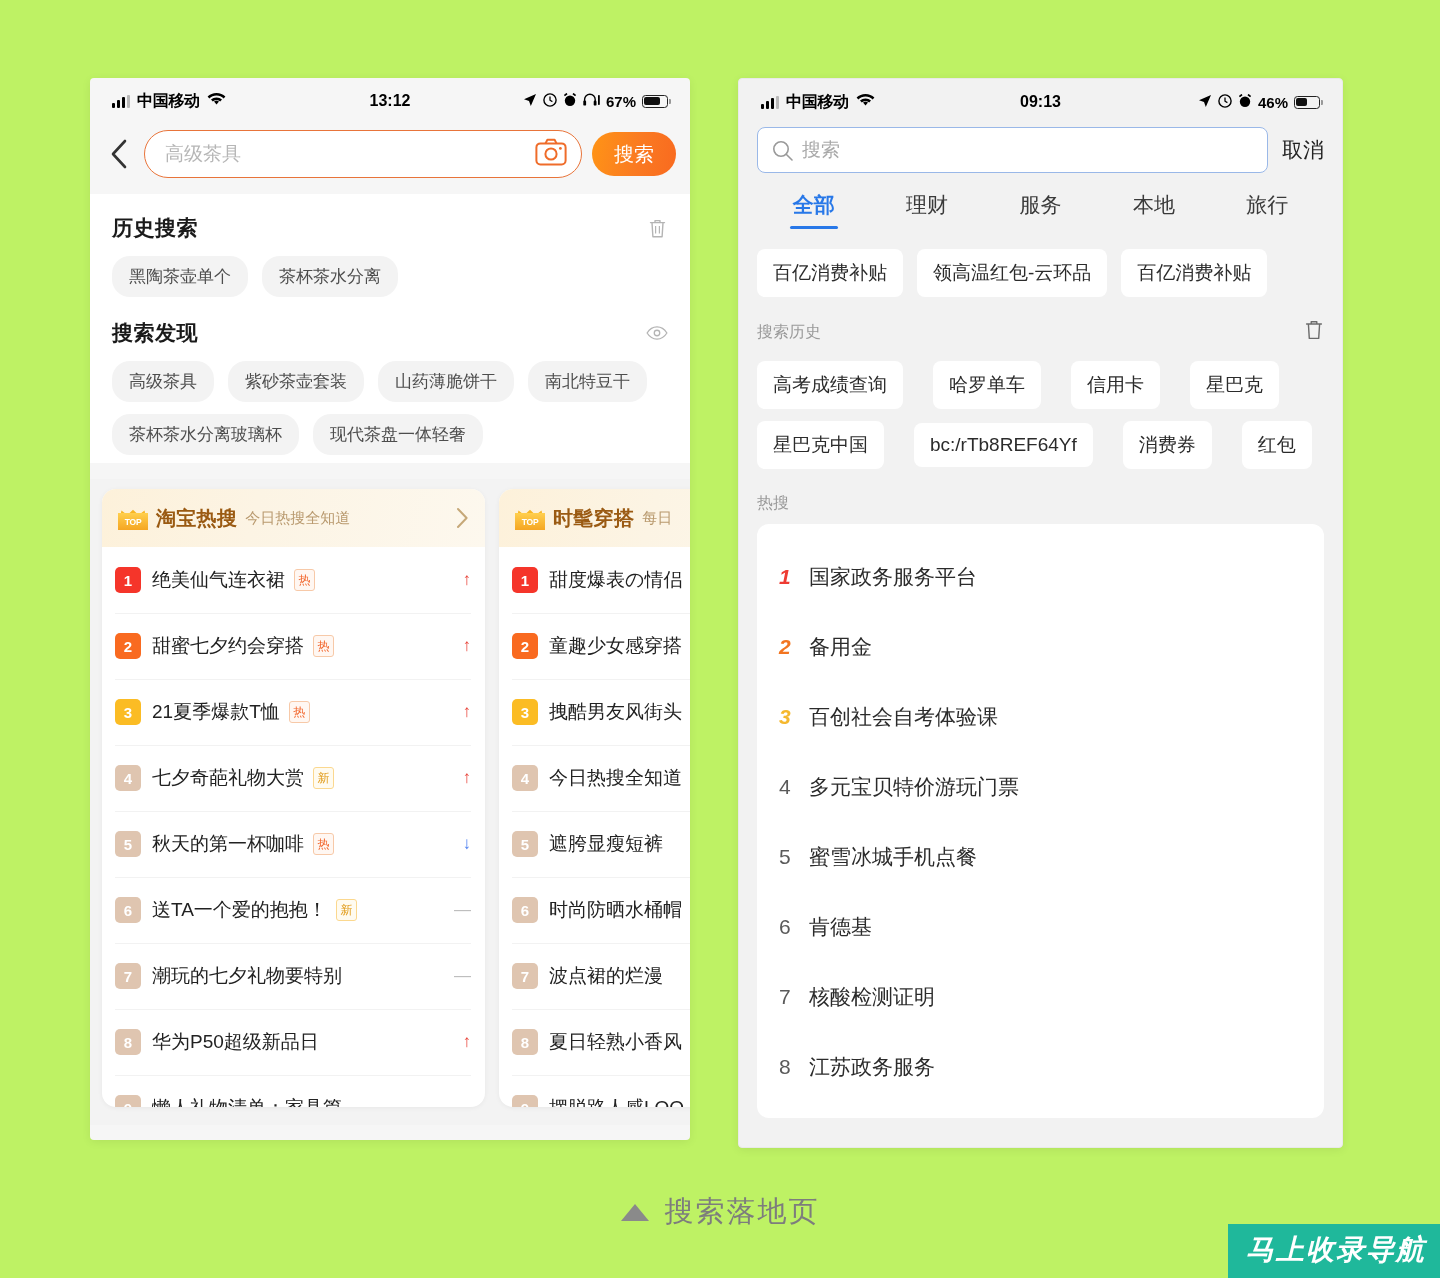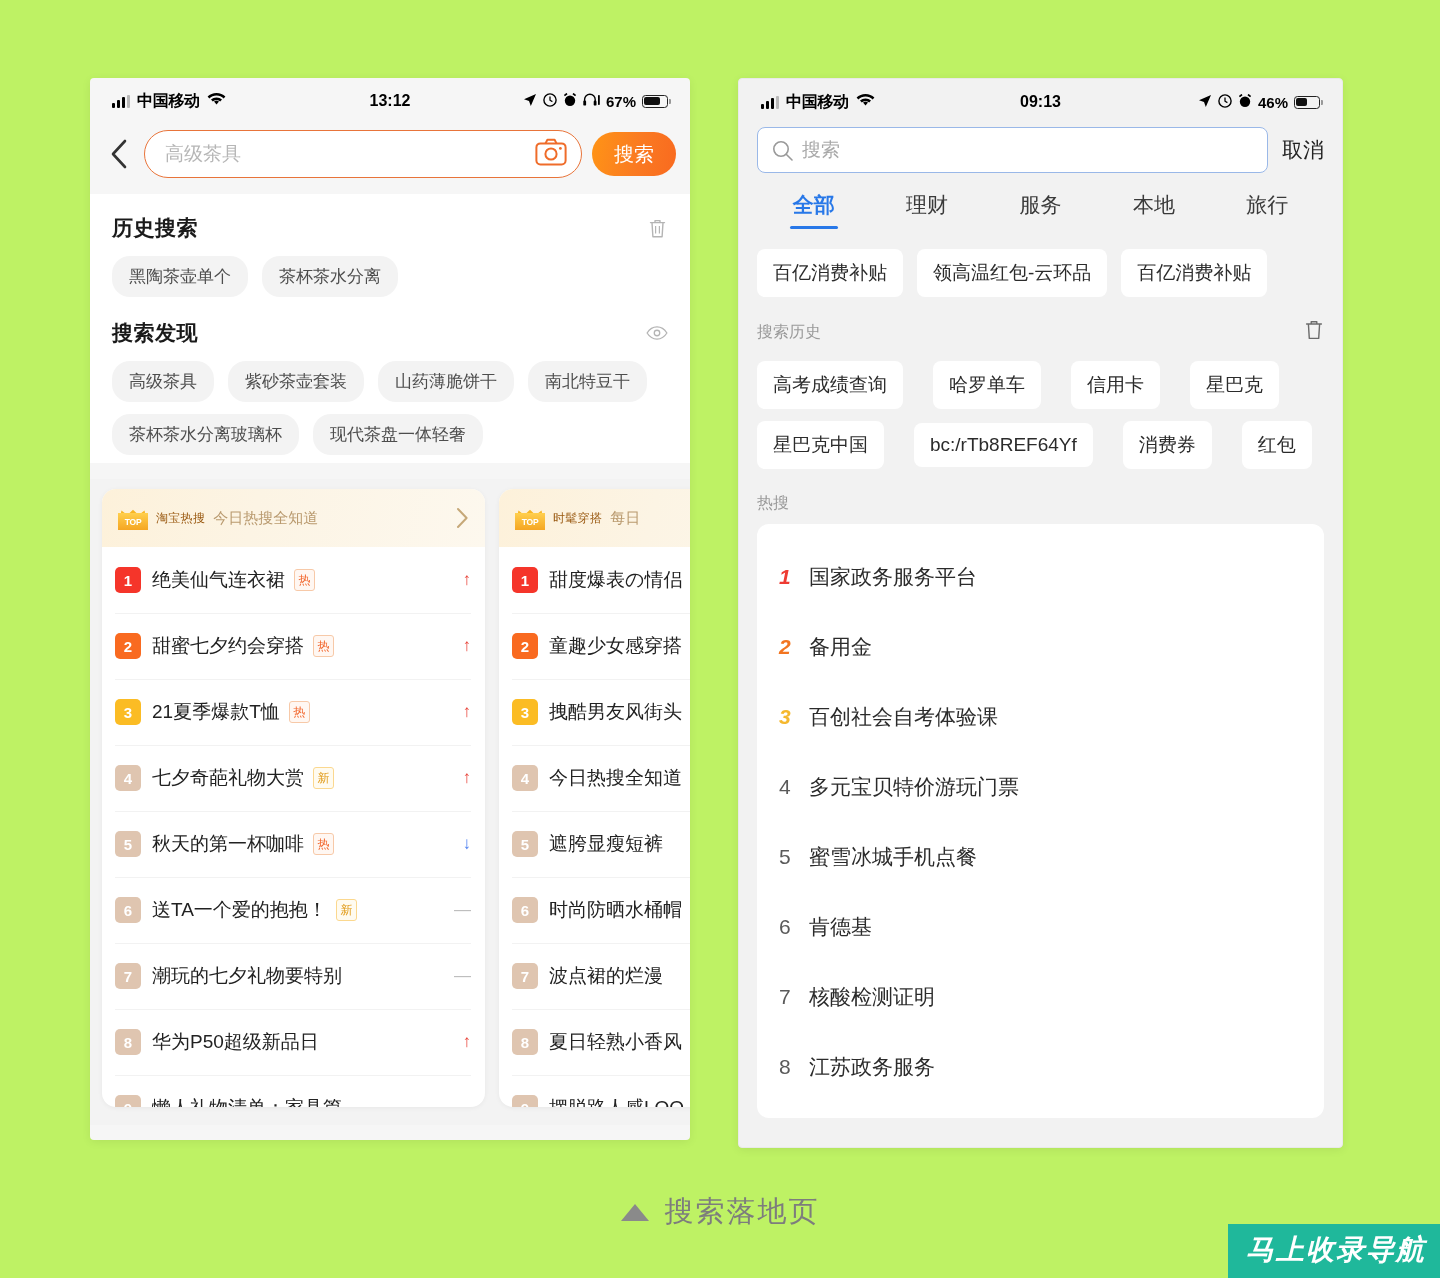--- a/index.html
+++ b/index.html
@@ -133,21 +133,21 @@
   .crown-badge {
     position:absolute; left:0; bottom:0; width:30px; height:17px;
     background:linear-gradient(180deg,#ffcf4d,#f5a623);
     border-radius:0;
     display:flex; align-items:center; justify-content:center;
     font-size:8.5px; color:#fff; font-weight:700; letter-spacing:-0.2px;
   }
   .crown-top {
     position:absolute; left:1px; top:0; width:28px; height:10px;
   }
-  .card-title { font-size:12px; font-weight:400; color:#9a5a12; white-space:nowrap; letter-spacing:0.3px;}
+  .card-title { font-size:20px; font-weight:700; color:#9a5a12; white-space:nowrap; letter-spacing:0.3px;}
   .card-sub { font-size:15px; color:#b99a6f; white-space:nowrap; }
   .card-arrow { margin-left:auto; color:#c6a878; display:flex; align-items:center;}
 
   .hot-row {
     height: 66px; display:flex; align-items:center;
     padding: 0 14px 0 13px; position:relative;
   }
   .hot-row + .hot-row::before {
     content:""; position:absolute; left:13px; right:14px; top:0;
     height:1px; background:#f2f2f2;

